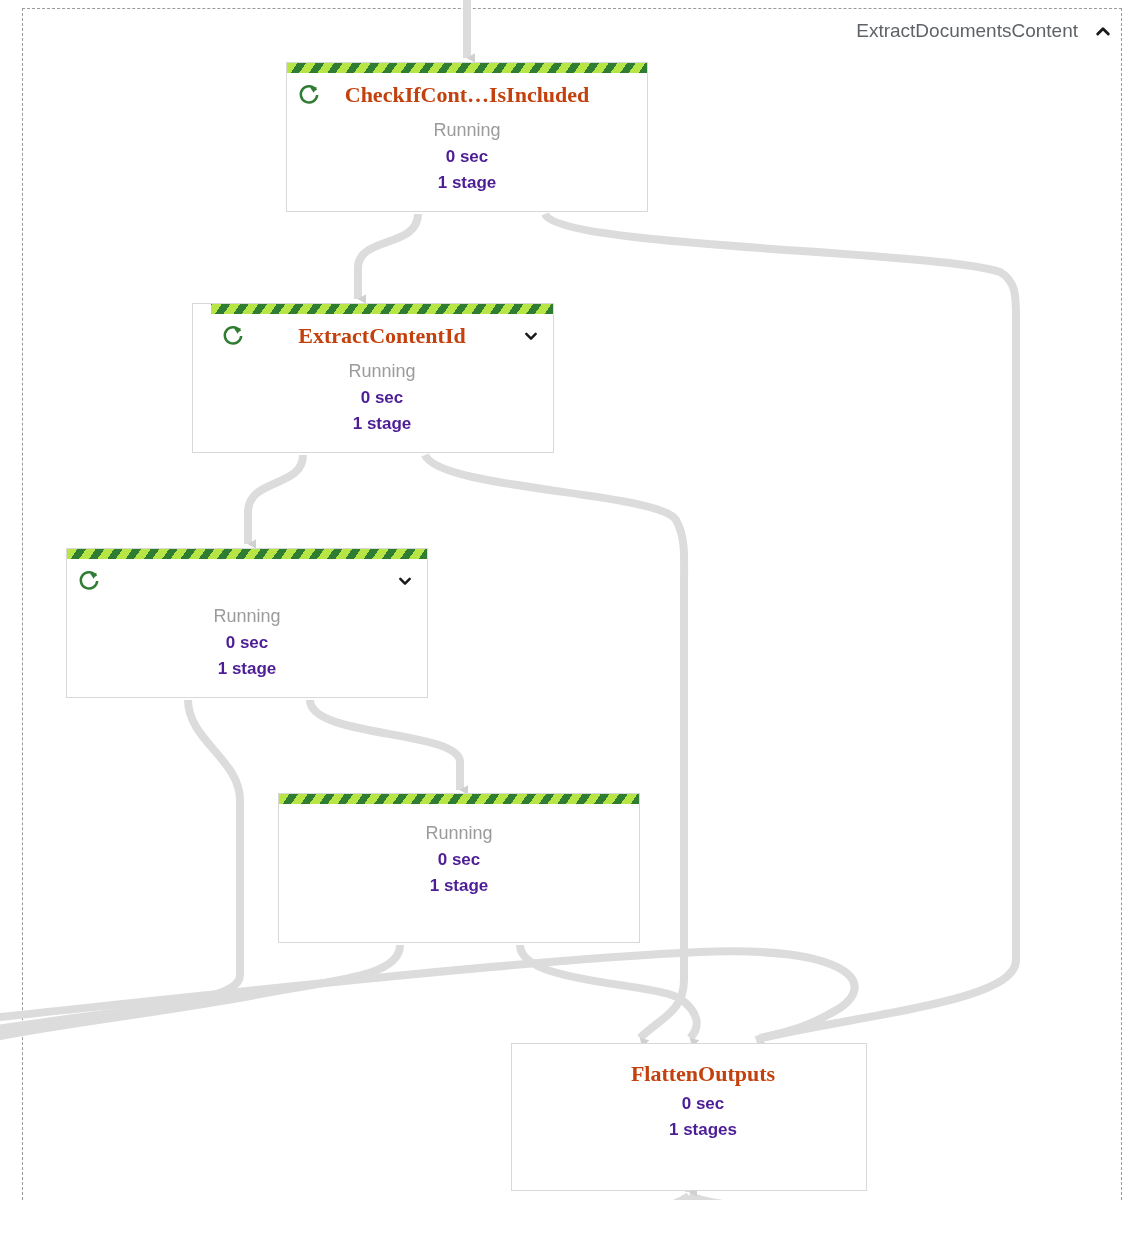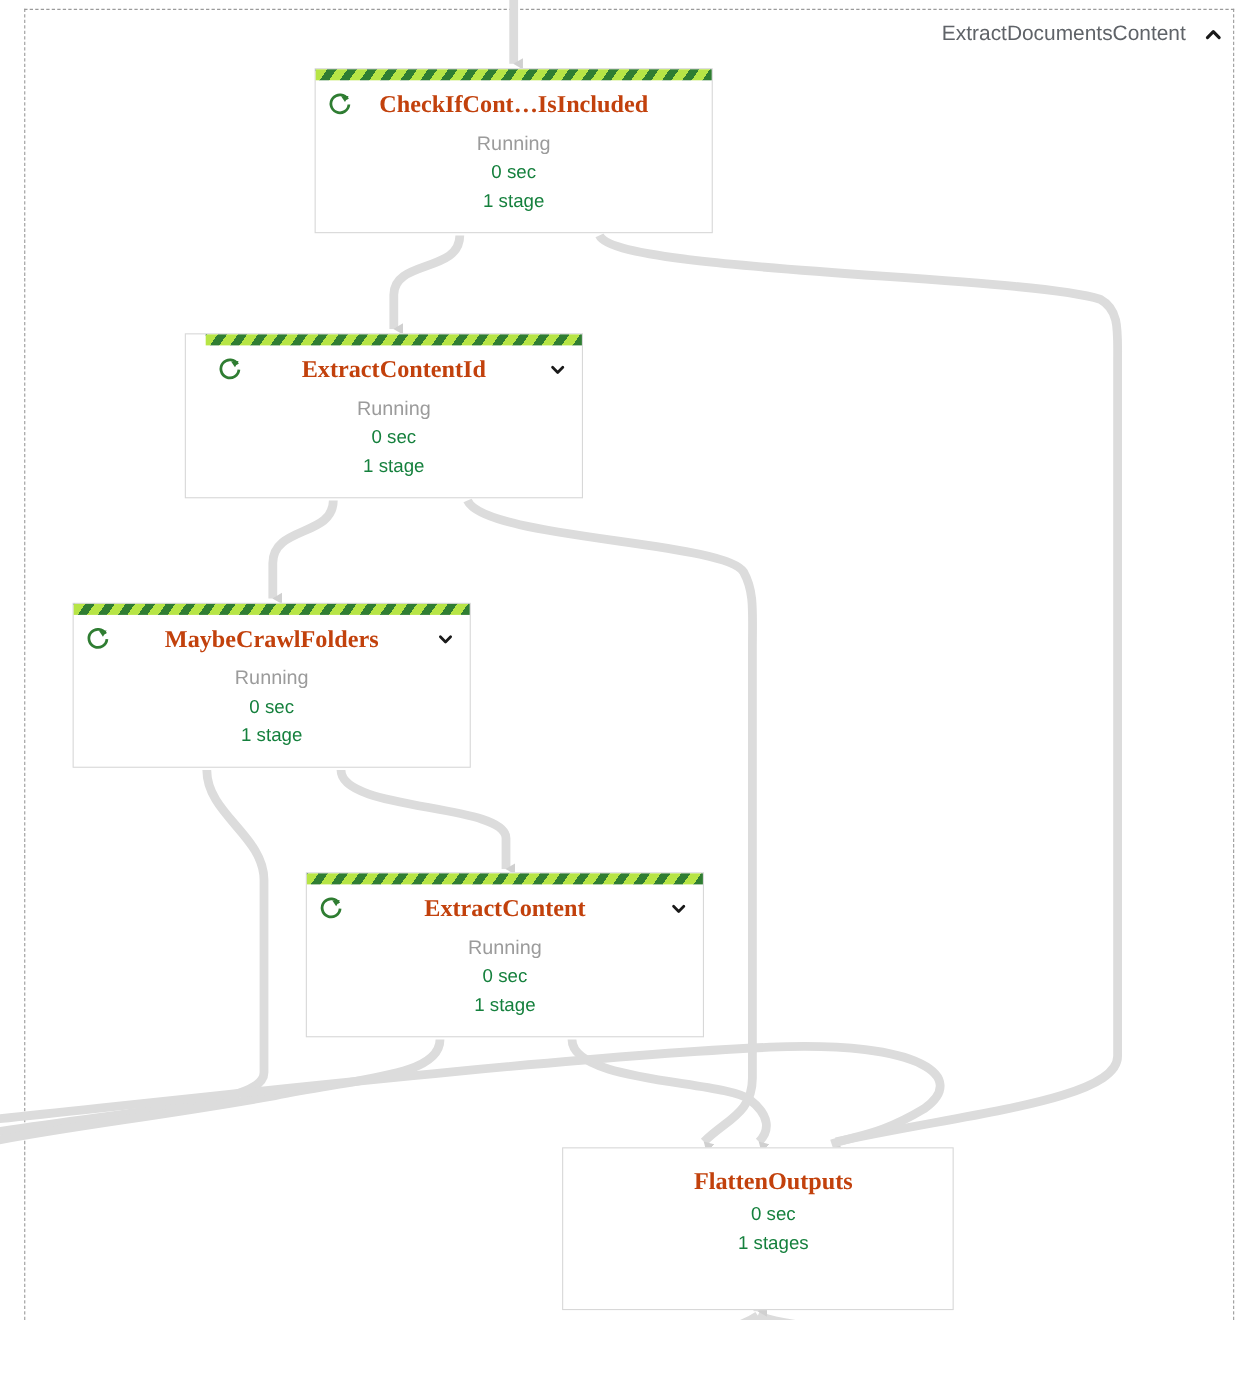--- a/index.html
+++ b/index.html
@@ -126,23 +126,24 @@
   .node-status {
     text-align: center;
     font-size: 18px;
     color: #9b9b9b;
     margin-top: 11px;
     font-family: "Liberation Sans", sans-serif;
   }
   .node-line {
     text-align: center;
     font-size: 17px;
-    color: #15803d;
+    color: #4c1d95;
     margin-top: 6px;
     font-family: "Liberation Sans", sans-serif;
+    font-weight: bold;
   }
   .node.plain .node-body { padding-top: 16px; }
   .node.plain .node-title { text-align: center; }
 </style>
 </head>
 <body>
 
 <div id="canvas">
 
   <div class="group-box"></div>
@@ -216,21 +217,21 @@
             <path d="M6.4 9.5 L12 15.1 L17.6 9.5" fill="none" stroke="#1a1a1a" stroke-width="3" stroke-linecap="round" stroke-linejoin="round"></path>
           </svg>
         </span>
       </div>
       <div class="node-status">Running</div>
       <div class="node-line">0 sec</div>
       <div class="node-line">1 stage</div>
     </div>
   </div>
 
-  <div class="node" style="left:168px; top:303px; width:362px; height:150px;padding-left:18px;">
+  <div class="node" style="left:192px; top:303px; width:362px; height:150px;padding-left:18px;">
     <div class="node-stripe"></div>
     <div class="node-body">
       <div class="node-titlerow">
         <span class="node-status-icon">
           <svg width="24" height="24" viewBox="0 0 24 24" aria-hidden="true">
             <path d="M19.1 7.2 A8.2 8.2 0 1 0 20.2 12" fill="none" stroke="#2f7d32" stroke-width="2.5" stroke-linecap="butt"></path>
             <path d="M13.1 4.6 L19.9 4.2 L16.6 9.8 Z" fill="#2f7d32"></path>
           </svg>
         </span>
         <span class="node-title">ExtractContentId</span>
@@ -249,50 +250,35 @@
   <div class="node" style="left:66px; top:548px; width:362px; height:150px;">
     <div class="node-stripe"></div>
     <div class="node-body">
       <div class="node-titlerow">
         <span class="node-status-icon">
           <svg width="24" height="24" viewBox="0 0 24 24" aria-hidden="true">
             <path d="M19.1 7.2 A8.2 8.2 0 1 0 20.2 12" fill="none" stroke="#2f7d32" stroke-width="2.5" stroke-linecap="butt"></path>
             <path d="M13.1 4.6 L19.9 4.2 L16.6 9.8 Z" fill="#2f7d32"></path>
           </svg>
         </span>
-        <span class="node-title">MaybeCrawlFolders</span>
         <span class="node-chev">
           <svg width="20" height="20" viewBox="0 0 24 24" aria-hidden="true">
             <path d="M6.4 9.5 L12 15.1 L17.6 9.5" fill="none" stroke="#1a1a1a" stroke-width="3" stroke-linecap="round" stroke-linejoin="round"></path>
           </svg>
         </span>
       </div>
       <div class="node-status">Running</div>
       <div class="node-line">0 sec</div>
       <div class="node-line">1 stage</div>
     </div>
   </div>
 
   <div class="node" style="left:278px; top:793px; width:362px; height:150px;">
     <div class="node-stripe"></div>
     <div class="node-body">
-      <div class="node-titlerow">
-        <span class="node-status-icon">
-          <svg width="24" height="24" viewBox="0 0 24 24" aria-hidden="true">
-            <path d="M19.1 7.2 A8.2 8.2 0 1 0 20.2 12" fill="none" stroke="#2f7d32" stroke-width="2.5" stroke-linecap="butt"></path>
-            <path d="M13.1 4.6 L19.9 4.2 L16.6 9.8 Z" fill="#2f7d32"></path>
-          </svg>
-        </span>
-        <span class="node-title">ExtractContent</span>
-        <span class="node-chev">
-          <svg width="20" height="20" viewBox="0 0 24 24" aria-hidden="true">
-            <path d="M6.4 9.5 L12 15.1 L17.6 9.5" fill="none" stroke="#1a1a1a" stroke-width="3" stroke-linecap="round" stroke-linejoin="round"></path>
-          </svg>
-        </span>
-      </div>
       <div class="node-status">Running</div>
       <div class="node-line">0 sec</div>
       <div class="node-line">1 stage</div>
     </div>
   </div>
 
   <div class="node plain" style="left:511px; top:1043px; width:356px; height:148px;padding-left:28px;">
     <div class="node-body">
       <div class="node-titlerow">
         <span class="node-title">FlattenOutputs</span>

